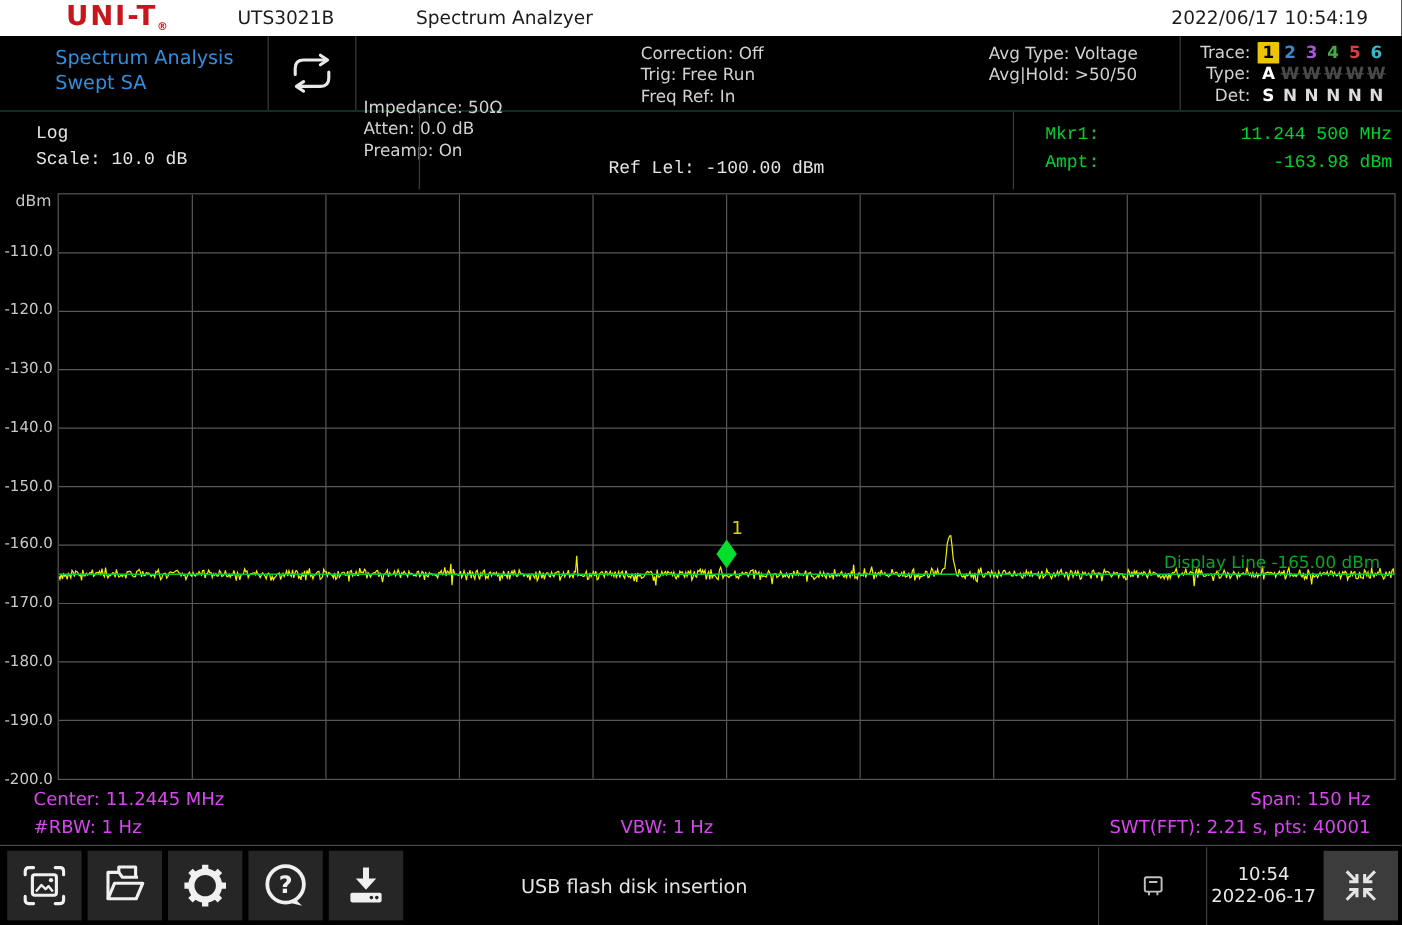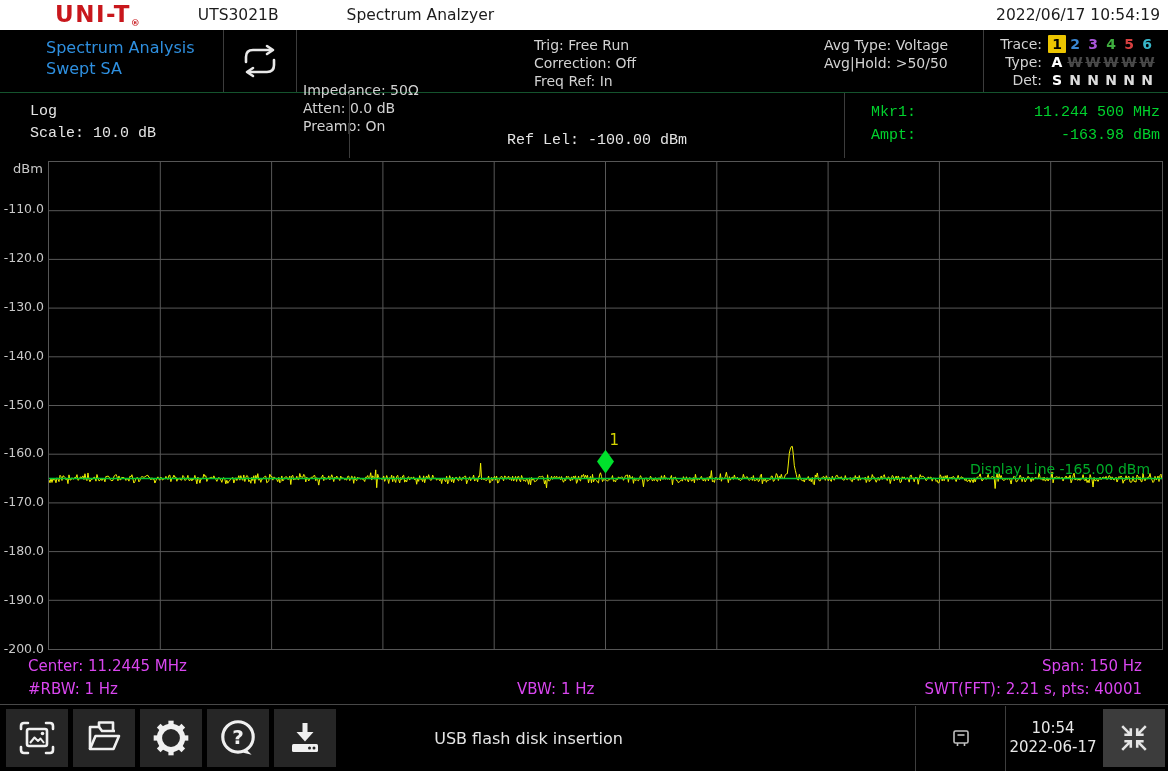--- a/index.html
+++ b/index.html
@@ -7,21 +7,21 @@
   body {
     width:1168px; height:771px; background:#000; overflow:hidden;
     font-family:"DejaVu Sans","Liberation Sans",sans-serif; color:#e8e8e8;
   }
   
   .topbar { height:30px; background:#ffffff; color:#1c1c1c; display:flex; align-items:center; font-size:15.5px; }
   .logo { margin-left:55px; color:#c8171c; font-weight:800; font-size:23px; letter-spacing:1.5px; line-height:1; font-style:normal; }
   .logo .reg { font-size:9px; vertical-align:-4px; letter-spacing:0; }
   .model { margin-left:58px; }
   .apptitle { margin-left:68px; }
-  .datetime { margin-left:auto; margin-right:8px; }
+  .datetime { margin-left:auto; margin-right:28px; }
   
   .modebar { height:62px; background:#000; display:flex; align-items:stretch; font-size:14px; color:#d2d2d2;padding-left:40px; }
   .mode-title { width:183px; padding:7px 0 0 6px; color:#2e8fdf; font-size:16px; line-height:21px; }
   .vdiv { width:1px; background:#3c3c3c; }
   .loop-cell { width:72px; display:flex; align-items:center; justify-content:center; }
   .mcol { line-height:18px; padding-top:6px; }
   .mcol.c1 { width:237px; padding-left:6px;margin-top:45px; }
   .mcol.c2 { width:290px; }
   .mcol.c3 { width:159px; }
   .trace-table { flex:1; padding:5px 6px 0 10px; font-size:14px; }
@@ -89,22 +89,22 @@
       </g>
     </svg>
   </div>
   <div class="vdiv"></div>
   <div class="mcol c1">
     <div>Impedance: 50Ω</div>
     <div>Atten: 0.0 dB</div>
     <div>Preamp: On</div>
   </div>
   <div class="mcol c2">
+    <div>Correction: Off</div>
     <div>Trig: Free Run</div>
-    <div>Correction: Off</div>
     <div>Freq Ref: In</div>
   </div>
   <div class="mcol c3">
     <div>Avg Type: Voltage</div>
     <div>Avg|Hold: &gt;50/50</div>
   </div>
   <div class="vdiv"></div>
   <div class="trace-table">
     <div class="trow">
       <span class="tlabel">Trace:</span>

